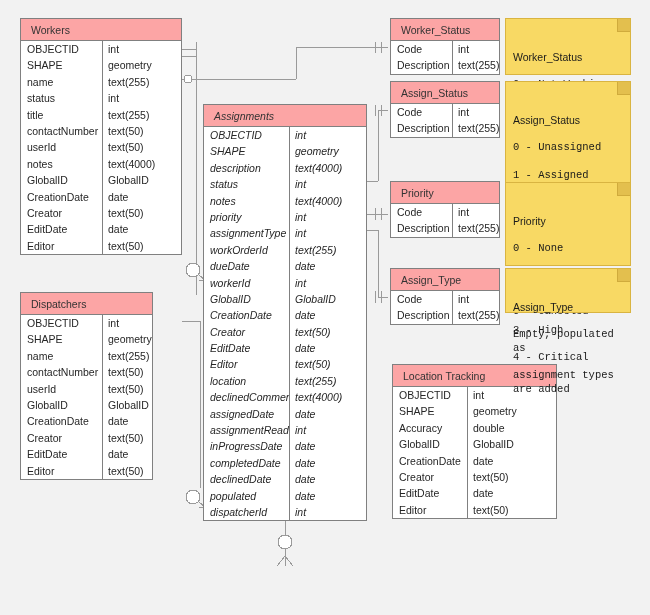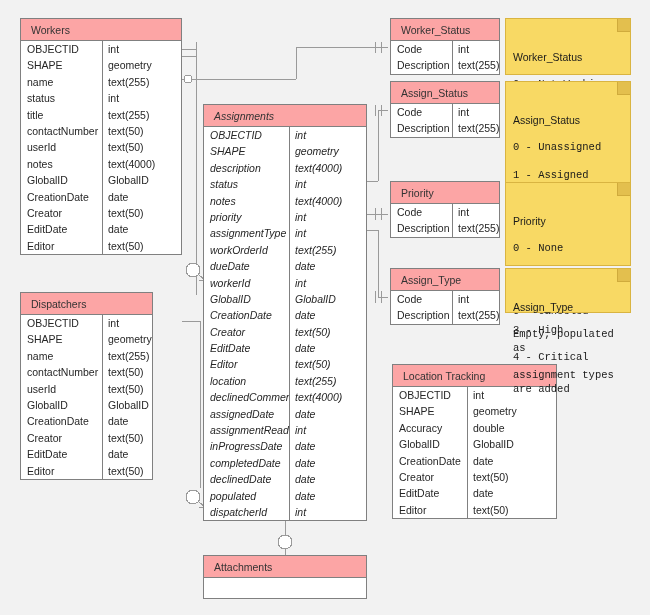--- a/index.html
+++ b/index.html
@@ -438,24 +438,20 @@
           <div class="ecol-a">EditDate</div>
           <div class="ecol-b">date</div>
         </div>
       <div class="erow">
           <div class="ecol-a">Editor</div>
           <div class="ecol-b">text(50)</div>
         </div>
     </div>
   </div>
 
-  <div class="entity empty-body" style="left:203px;top:555px;width:164px;">
-    <div class="ehead">Attachments</div>
-    <div class="ebody"></div>
-  </div>
 
   <div class="note" style="left:505px;top:18px;width:126px;height:57px;">
     <div class="fold"></div>
     <span class="ntitle">Worker_Status</span>
     <span class="nline">0 - Not Working</span>
     <span class="nline">1 - Working</span>
     <span class="nline">2 - On Break</span>
   </div>
 
   <div class="note" style="left:505px;top:81px;width:126px;height:112px;">

